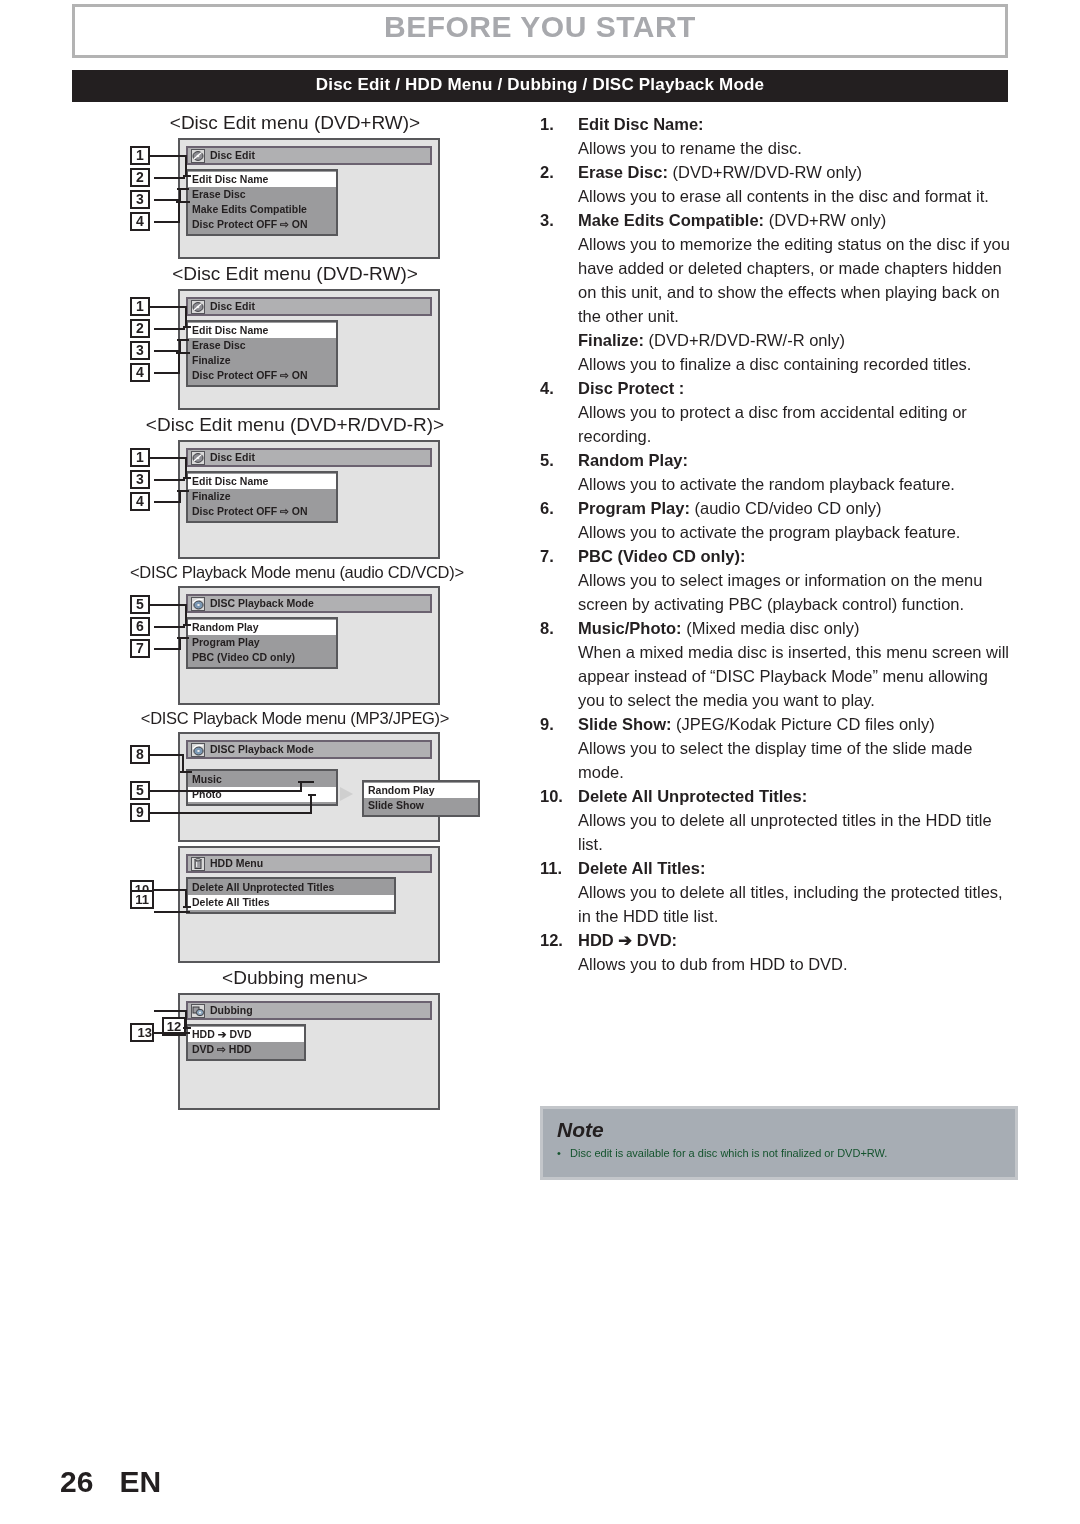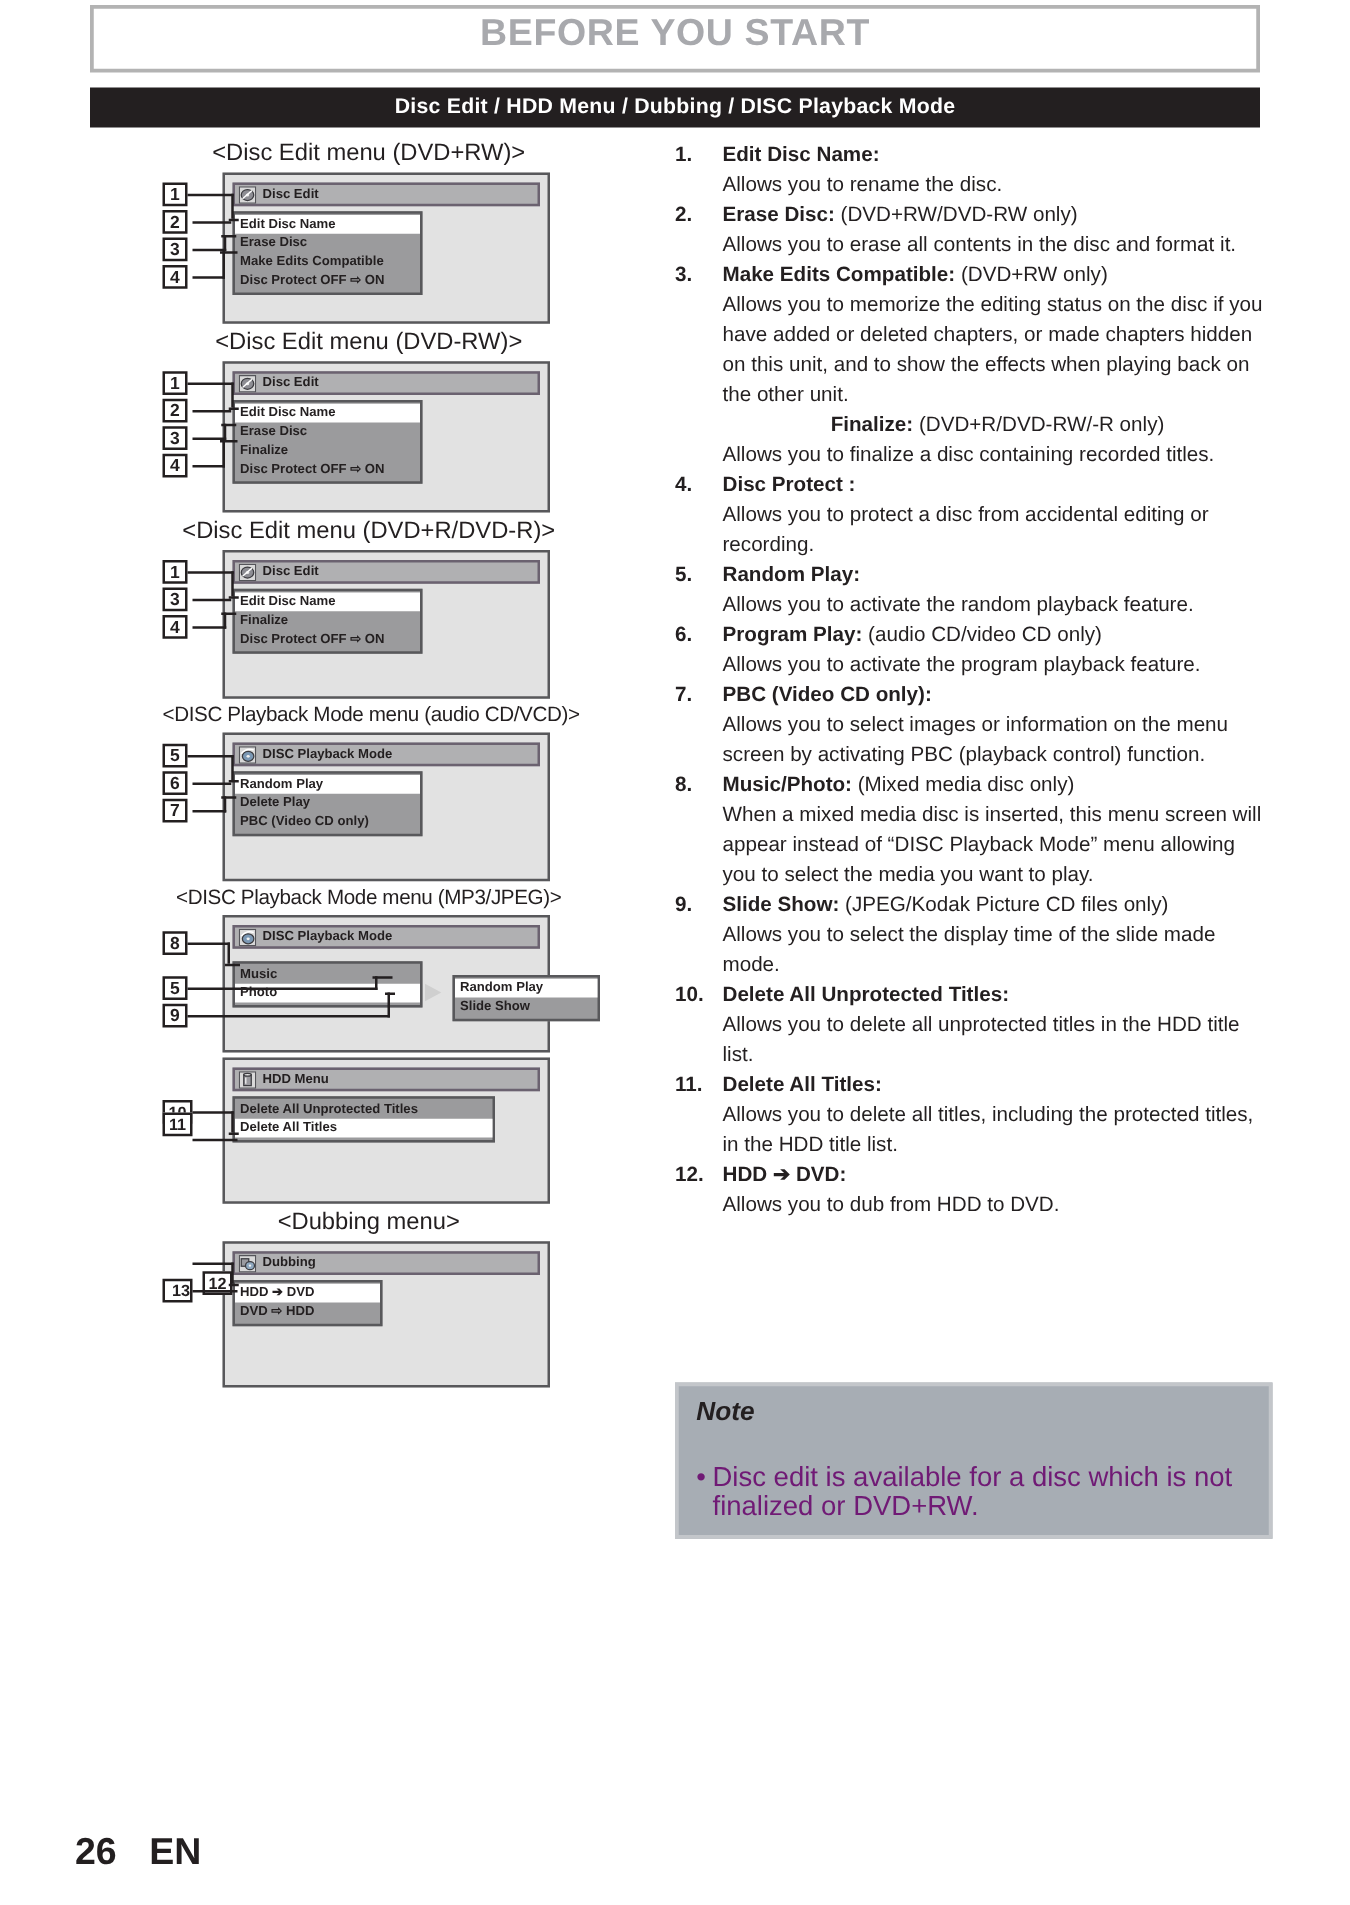--- a/index.html
+++ b/index.html
@@ -194,47 +194,46 @@
     width: 34px;
     font-weight: bold;
     text-align: left;
   }
   .entry-num.wide { width: 34px; }
   .entry-title { font-weight: bold; }
   .entry-qual { font-weight: normal; }
   .entry-body {
     padding-left: 38px;
   }
-  .sub-head { padding-left: 38px; text-align: center; }
+  .sub-head { padding-left: 38px; }
 
   
   .note-box {
     position: absolute;
     left: 540px;
     top: 1106px;
     width: 478px;
     background: #a7adb4;
     border: 3px solid #c3c6ca;
     box-sizing: border-box;
     padding: 9px 14px 12px 14px;
   }
   .note-title {
     font-size: 21px;
     font-weight: bold;
     font-style: italic;
     color: #231f20;
     line-height: 24px;
   }
   .note-item {
-    font-size: 22px;
+    font-size: 11px;
     line-height: 23px;
-    color: #701a75;
+    color: #14532d;
     position: relative;
     padding-left: 13px;
-    margin-top: 28px;
   }
   .note-item::before {
     content: "\2022";
     position: absolute;
     left: 0;
     top: 0;
   }
 
   
   .footer {
@@ -371,21 +370,21 @@
         <svg class="tb-icon" viewBox="0 0 14 14">
           <rect x="0.5" y="0.5" width="13" height="13" fill="#d8d8d8" stroke="#55555a"></rect>
           <ellipse cx="7.5" cy="8" rx="4.6" ry="4" fill="#7b98b4" stroke="#3c3c40"></ellipse>
           <ellipse cx="7.5" cy="8" rx="1.3" ry="1.1" fill="#f0f0f0"></ellipse>
           <path d="M2 6 Q6 1 12 3" stroke="#ffffff" stroke-width="1.3" fill="none"></path>
         </svg>
         <span class="tb-label">DISC Playback Mode</span>
       </div>
       <div class="menu-panel">
         <div class="menu-item sel">Random Play</div>
-        <div class="menu-item">Delete Play</div>
+        <div class="menu-item">Program Play</div>
         <div class="menu-item">PBC (Video CD only)</div>
       </div>
       <div class="spacer-row"></div>
       <div class="spacer-row"></div>
     </div>
     <div class="tag" style="top:32px;">5</div>
     <div class="tag" style="top:54px;">6</div>
     <div class="tag" style="top:76px;">7</div>
     <div class="lead" style="left:20px; top:41px; width:37px;"></div>
     <div class="leadv" style="left:55px; top:41px; height:20px;"></div>

